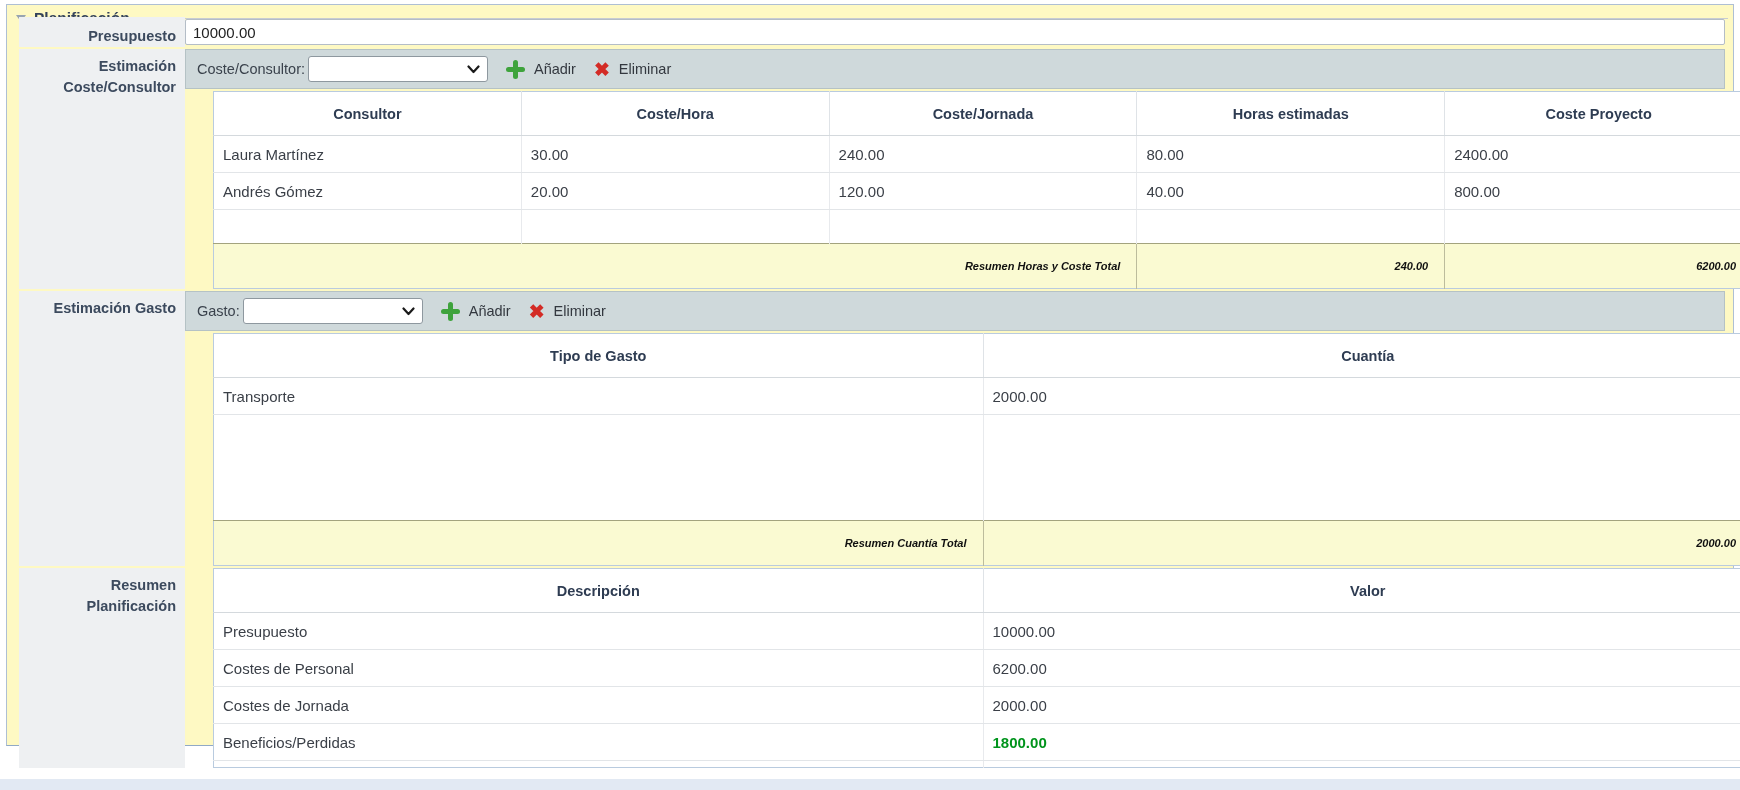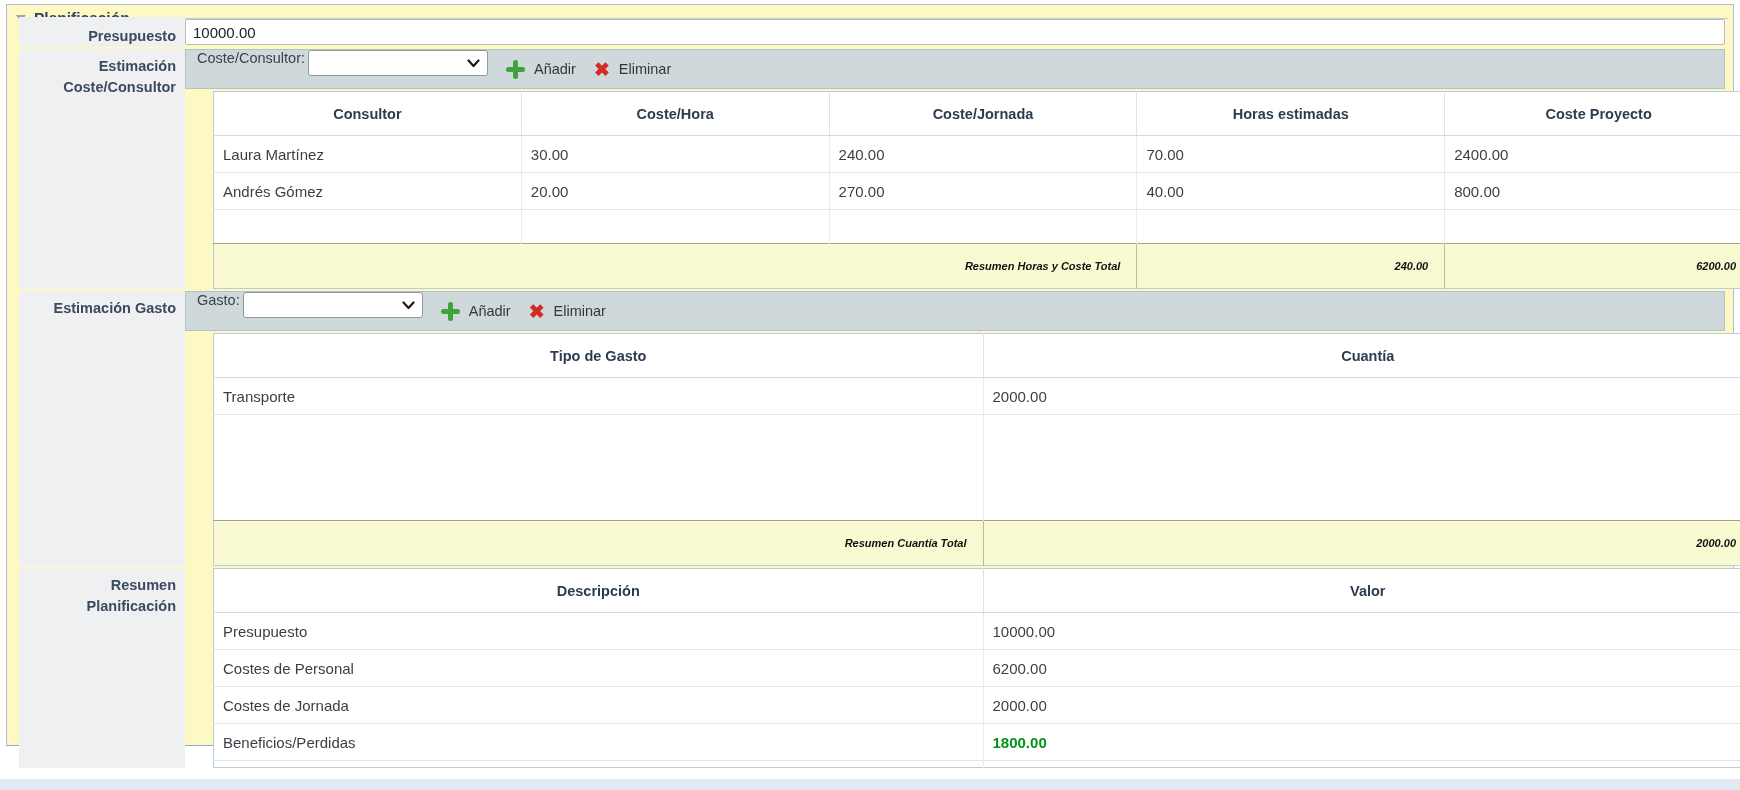--- a/index.html
+++ b/index.html
@@ -23,21 +23,21 @@
   .label-col { width:166px; min-width:166px; background:#eef0f2; text-align:right;
                padding:7px 9px 0 4px; font-weight:bold; font-size:14.5px; color:#3c4a5e; line-height:1.45; }
   .content-col { flex:1; min-width:0; }
 
   
   .text-input { width:100%; height:26px; border:1px solid #b4bdc7; border-radius:2px;
                 font-family:"Liberation Sans", sans-serif; font-size:15px; color:#222; padding:0 7px; }
 
   
   .toolbar { height:40px; background:#cfd9db; border:1px solid #b5c2c5; display:flex;
-             padding-left:11px; margin-bottom:2px; }
+             align-items:center; padding-left:11px; margin-bottom:2px; }
   .toolbar-label { font-size:14.5px; color:#3a424c; }
   .select { width:180px; height:26px; background:#fff; border:1px solid #8e989f; border-radius:3px;
             margin-left:3px; display:flex; align-items:center; justify-content:flex-end;
             padding-right:7px; cursor:pointer; }
   .tool-btn { display:flex; align-items:center; margin-left:18px; cursor:pointer; }
   .plus-icon { position:relative; width:19px; height:19px; margin-right:9px; }
   .plus-icon::before { content:""; position:absolute; left:7px; top:0; width:5px; height:19px;
                        background:#3ea33c; border-radius:2.5px; }
   .plus-icon::after  { content:""; position:absolute; left:0; top:7px; width:19px; height:5px;
                        background:#3ea33c; border-radius:2.5px; }
@@ -111,27 +111,27 @@
                 <th>Coste/Jornada</th>
                 <th>Horas estimadas</th>
                 <th>Coste Proyecto</th>
               </tr>
             </thead>
             <tbody>
               <tr>
                 <td>Laura Martínez</td>
                 <td>30.00</td>
                 <td>240.00</td>
-                <td>70.00</td>
+                <td>80.00</td>
                 <td>2400.00</td>
               </tr>
               <tr>
                 <td>Andrés Gómez</td>
                 <td>20.00</td>
-                <td>270.00</td>
+                <td>120.00</td>
                 <td>40.00</td>
                 <td>800.00</td>
               </tr>
               <tr class="spacer-row">
                 <td></td>
                   <td></td>
                 <td></td>
                   <td></td>
                 <td></td>
               </tr>

